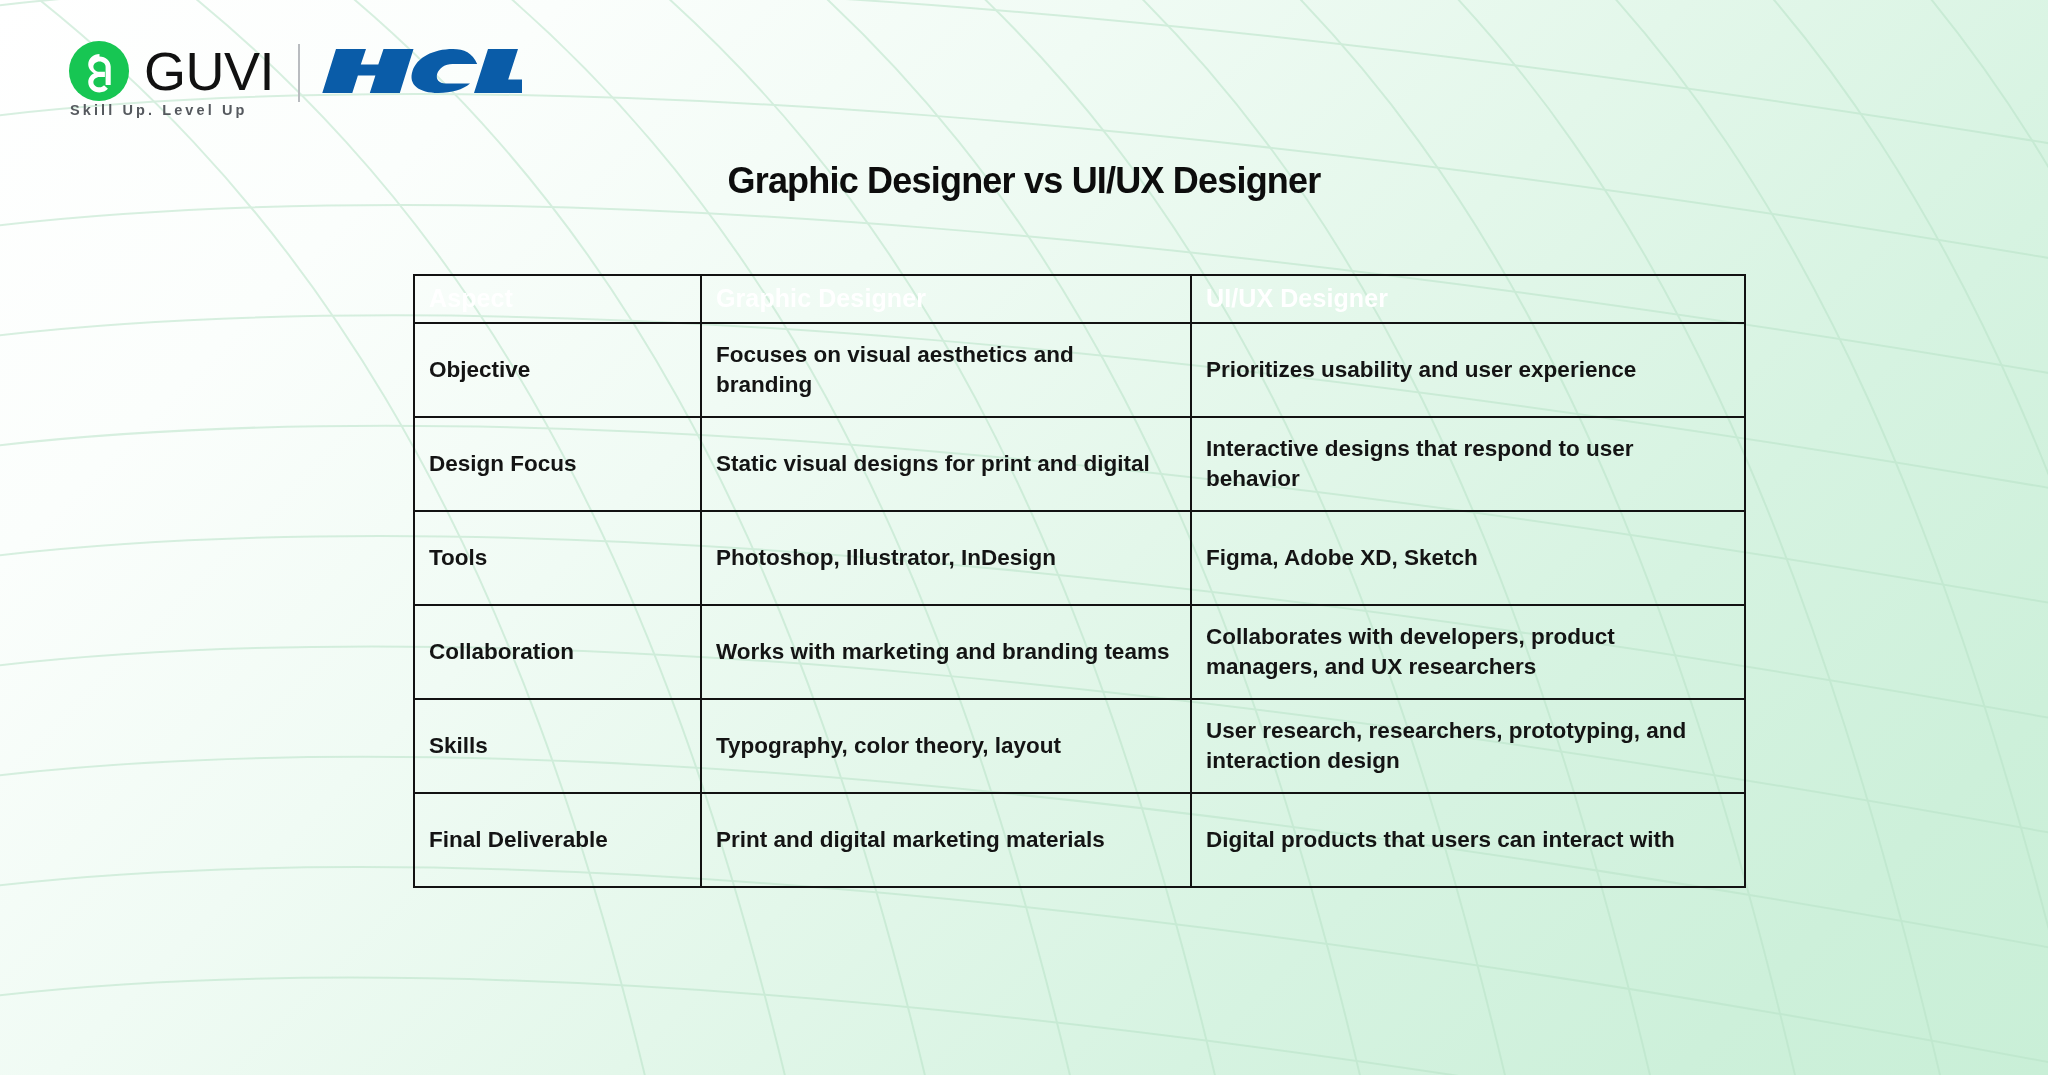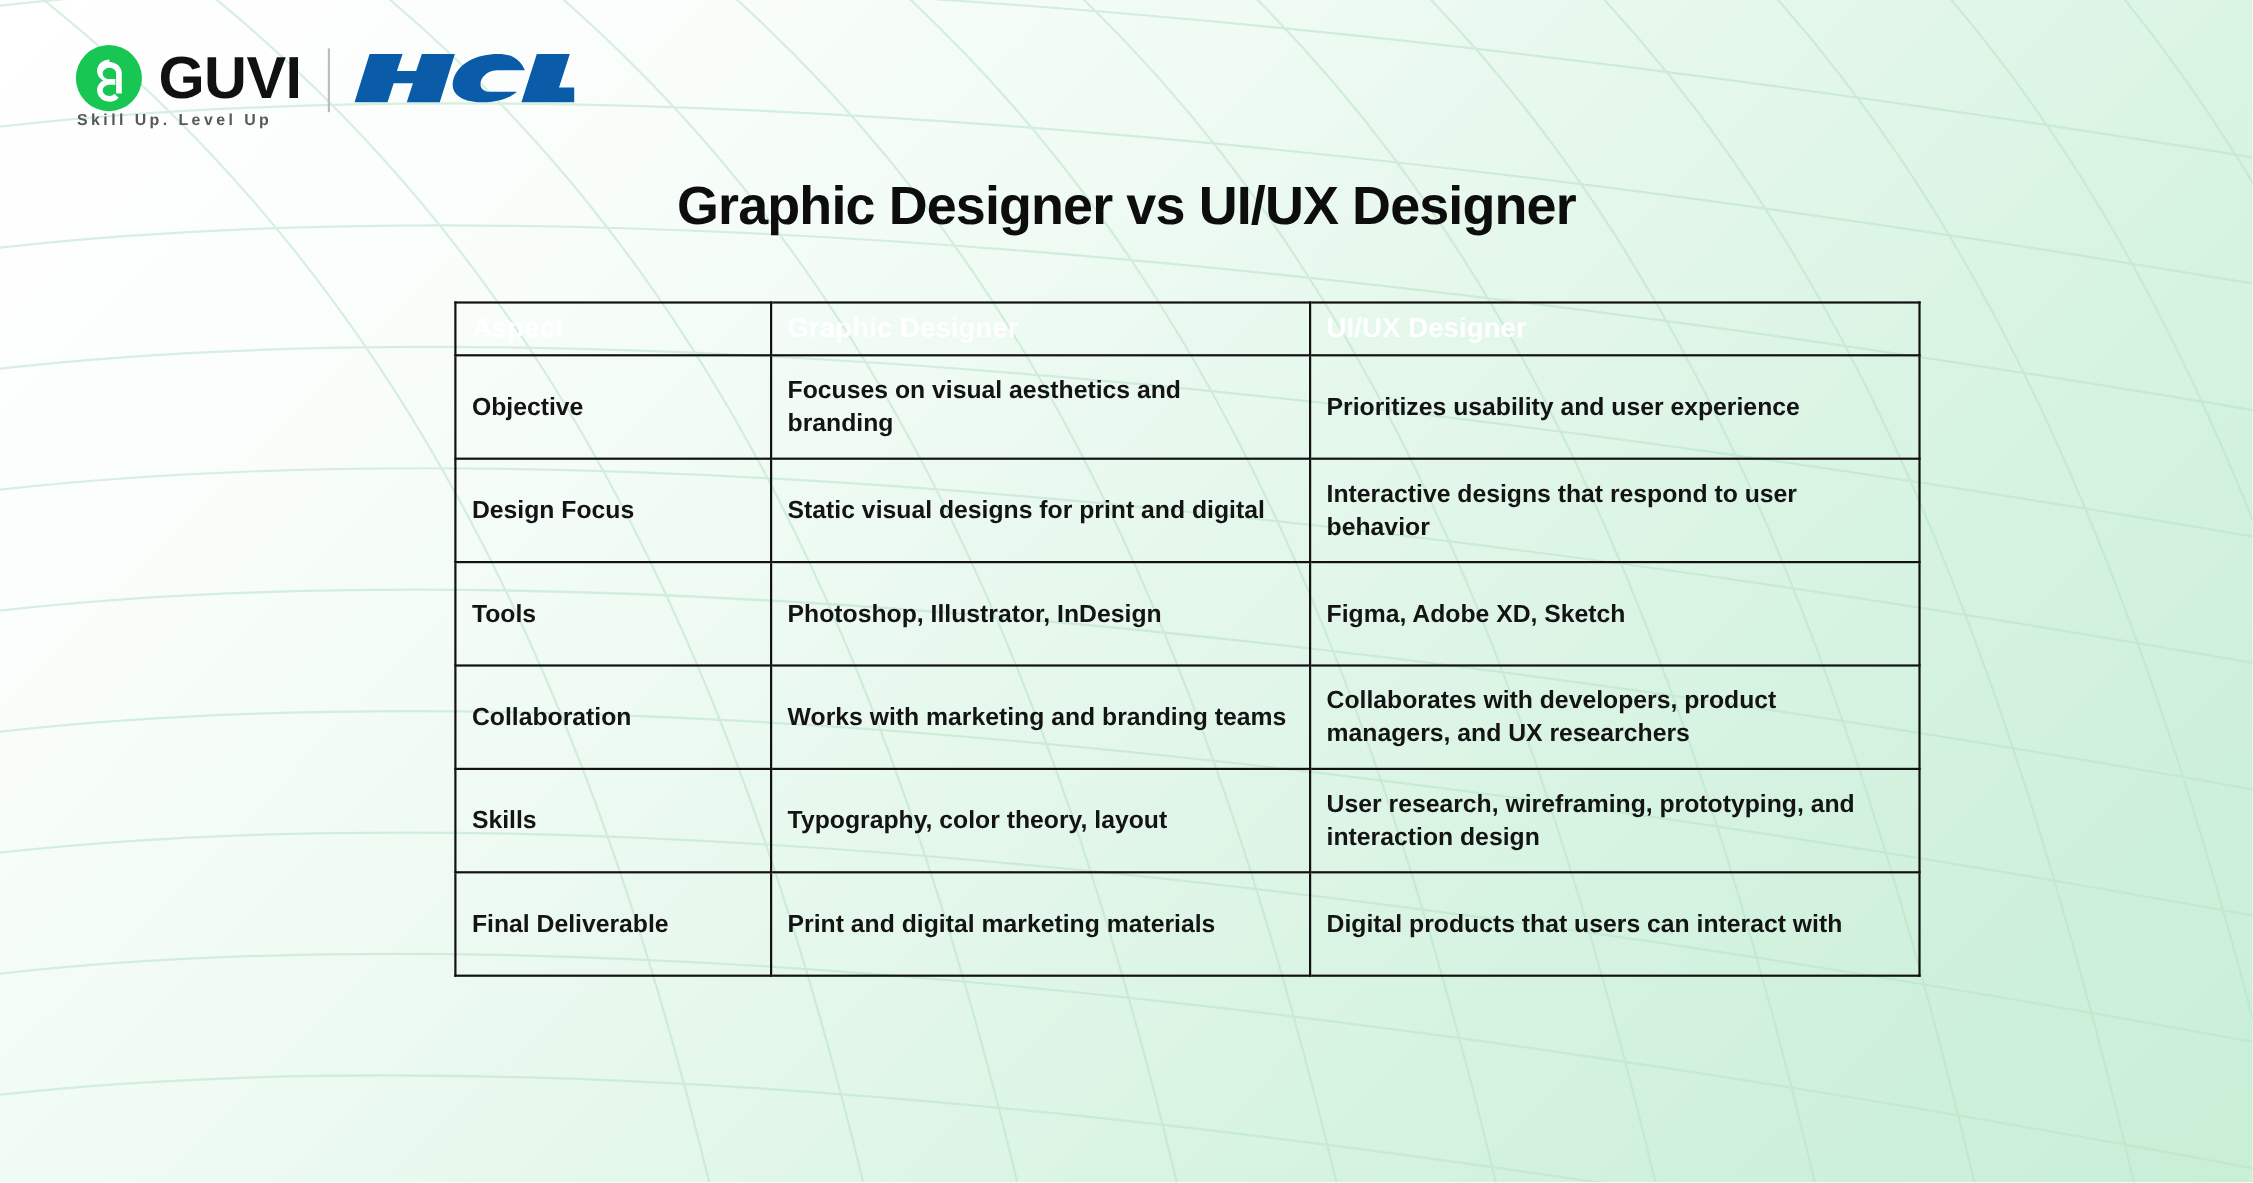--- a/index.html
+++ b/index.html
@@ -56,21 +56,21 @@
     align-items: center;
   }
   .guvi-mark {
     width: 62px;
     height: 62px;
     flex: 0 0 62px;
   }
   .guvi-word {
     font-family: "Liberation Sans", sans-serif;
     font-size: 54px;
-    font-weight: 700;
+    font-weight: 400;
     letter-spacing: -0.5px;
     color: #111111;
     margin-left: 14px;
     line-height: 1;
   }
   .guvi-tag {
     margin-left: 2px;
     font-size: 14.5px;
     font-weight: 700;
     letter-spacing: 3.1px;
@@ -88,21 +88,21 @@
     margin-top: 5px;
   }
 
   
   #title {
     position: absolute;
     left: 0;
     right: 0;
     top: 160px;
     text-align: center;
-    font-size: 49px;
+    font-size: 36px;
     font-weight: 700;
     letter-spacing: -0.8px;
     color: #0d0d0d;
     line-height: 1.15;
   }
 
   
   #cmp-table {
     position: absolute;
     left: 413px;
@@ -262,21 +262,21 @@
         <td>Figma, Adobe XD, Sketch</td>
       </tr>
       <tr>
         <td class="aspect-cell">Collaboration</td>
         <td>Works with marketing and branding teams</td>
         <td>Collaborates with developers, product managers, and UX researchers</td>
       </tr>
       <tr>
         <td class="aspect-cell">Skills</td>
         <td>Typography, color theory, layout</td>
-        <td>User research, wireframing, prototyping, and interaction design</td>
+        <td>User research, researchers, prototyping, and interaction design</td>
       </tr>
       <tr>
         <td class="aspect-cell">Final Deliverable</td>
         <td>Print and digital marketing materials</td>
         <td>Digital products that users can interact with</td>
       </tr>
     </tbody>
   </table>
 
 </div>

